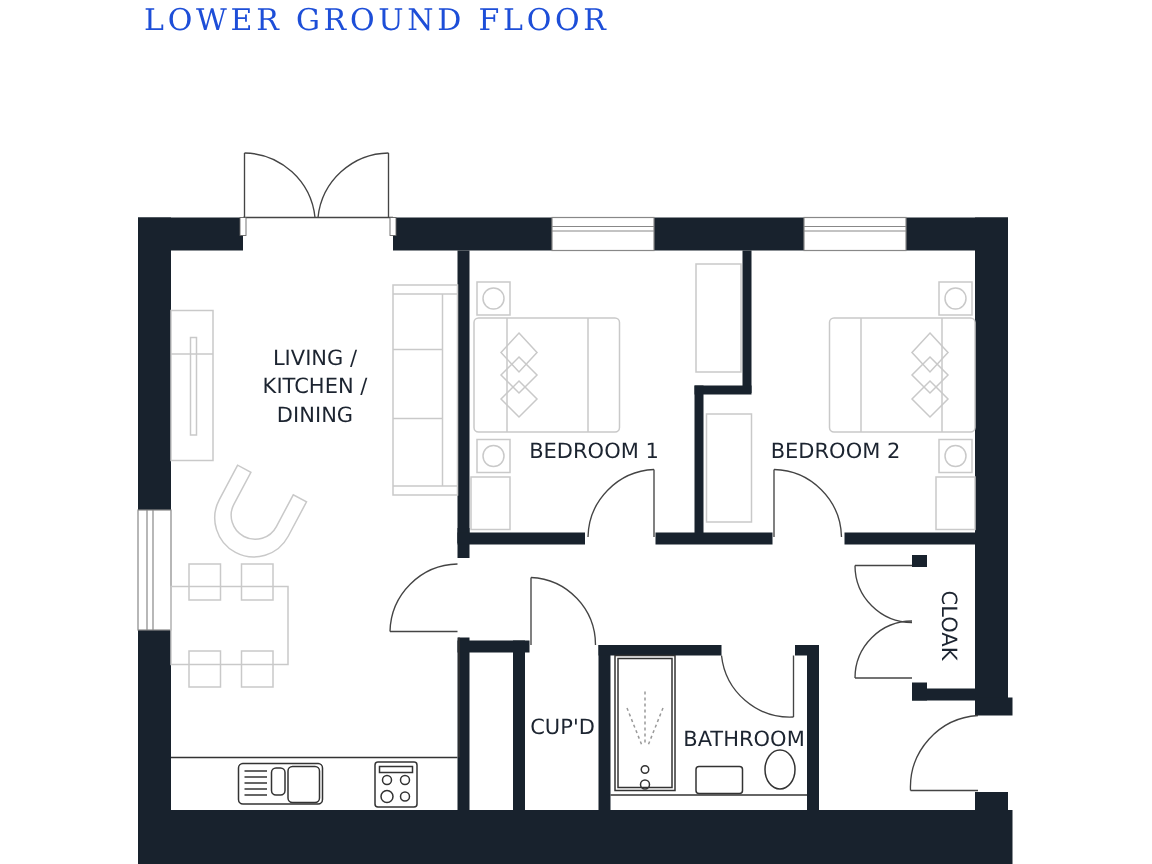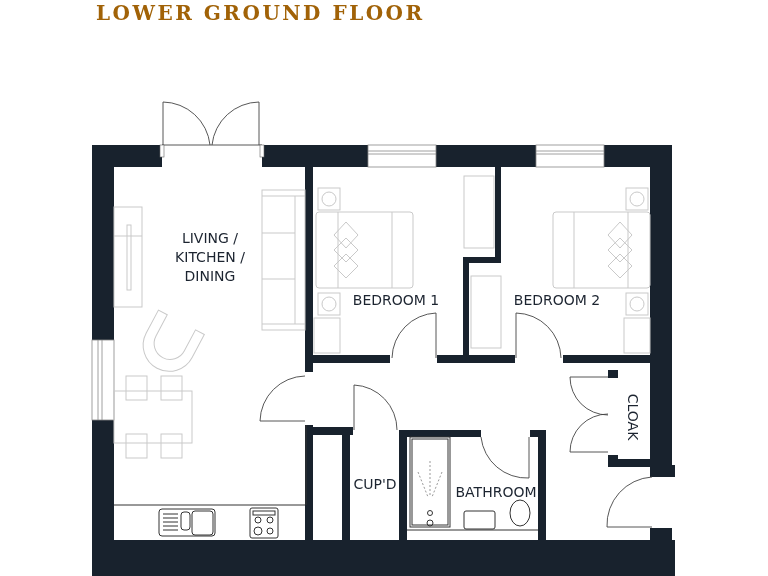--- a/index.html
+++ b/index.html
@@ -1,20 +1,20 @@
 <!DOCTYPE html>
 <html><head>
   <meta charset="utf-8">
   <style>
     html, body { margin: 0; padding: 0; background: #ffffff; }
     body { width: 768px; height: 576px; overflow: hidden; position: relative; font-family: "Liberation Sans", sans-serif; }
     .title {
       position: absolute; left: 96px; top: 0px; height: 28px;
-      font-family: "DejaVu Serif", serif; font-weight: bold; font-size: 20px;
-      letter-spacing: 2.5px; color: #a16207; line-height: 26px;
+      font-family: "DejaVu Serif", serif; font-weight: normal; font-size: 20px;
+      letter-spacing: 2.5px; color: #1d4ed8; line-height: 26px;
     }
     svg.plan { position: absolute; left: 0; top: 0; }
     .room-label { font-family: "DejaVu Sans", sans-serif; font-size: 14px; fill: #1c2430; }
     .wall { fill: #18222d; }
     .fx { fill: none; stroke: #c9c9c9; stroke-width: 1; }
     .dk { fill: none; stroke: #333; stroke-width: 1; }
     .door { fill: none; stroke: #444; stroke-width: 0.9; }
   </style>
 </head>
 <body>

